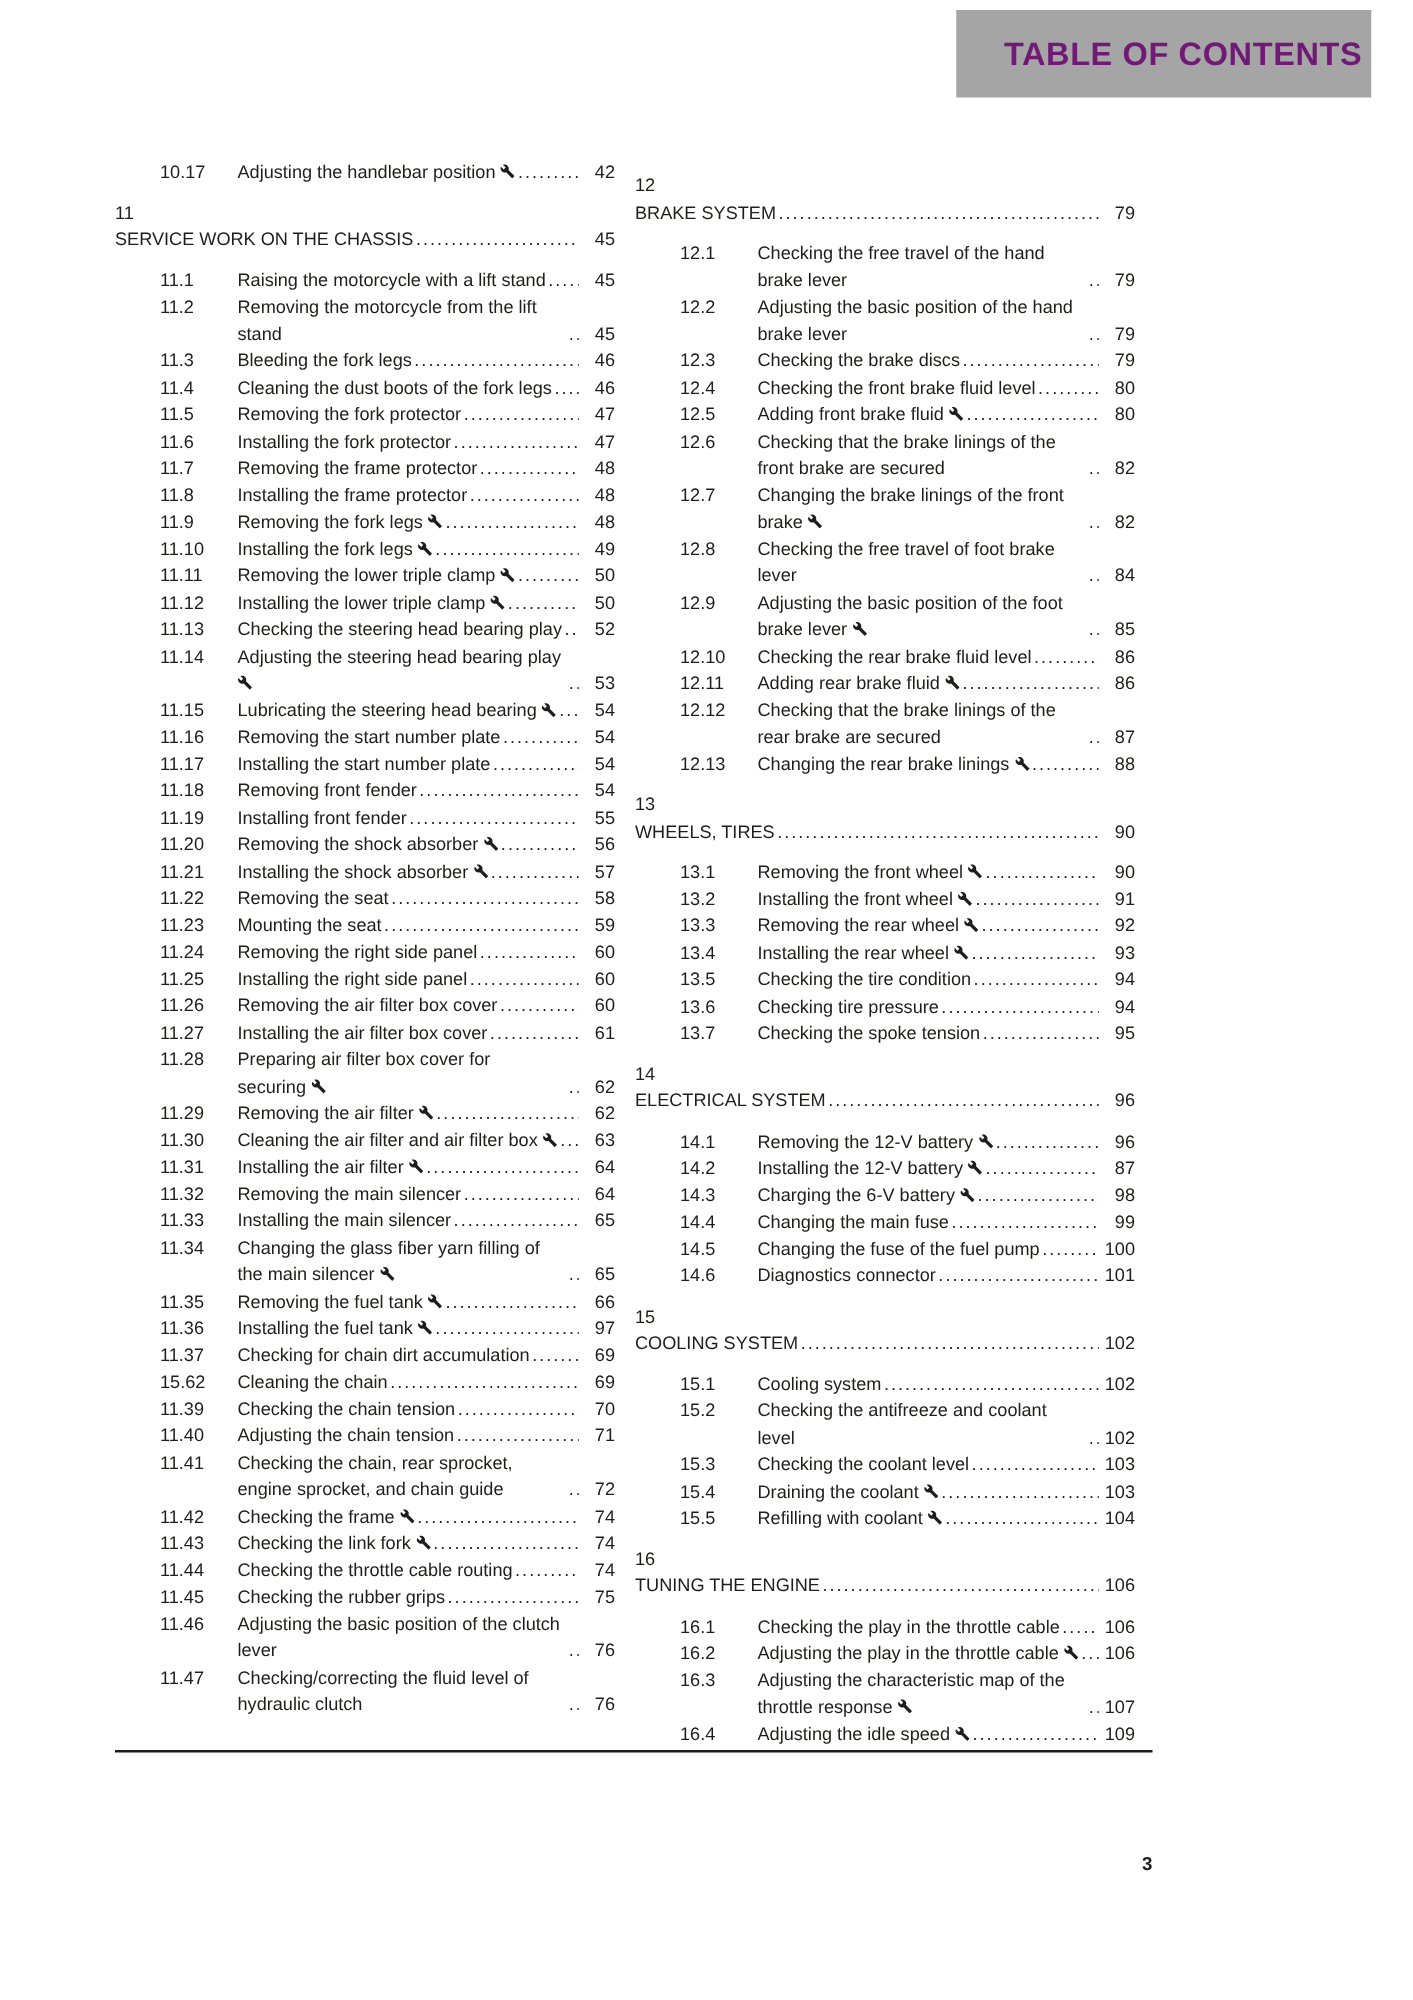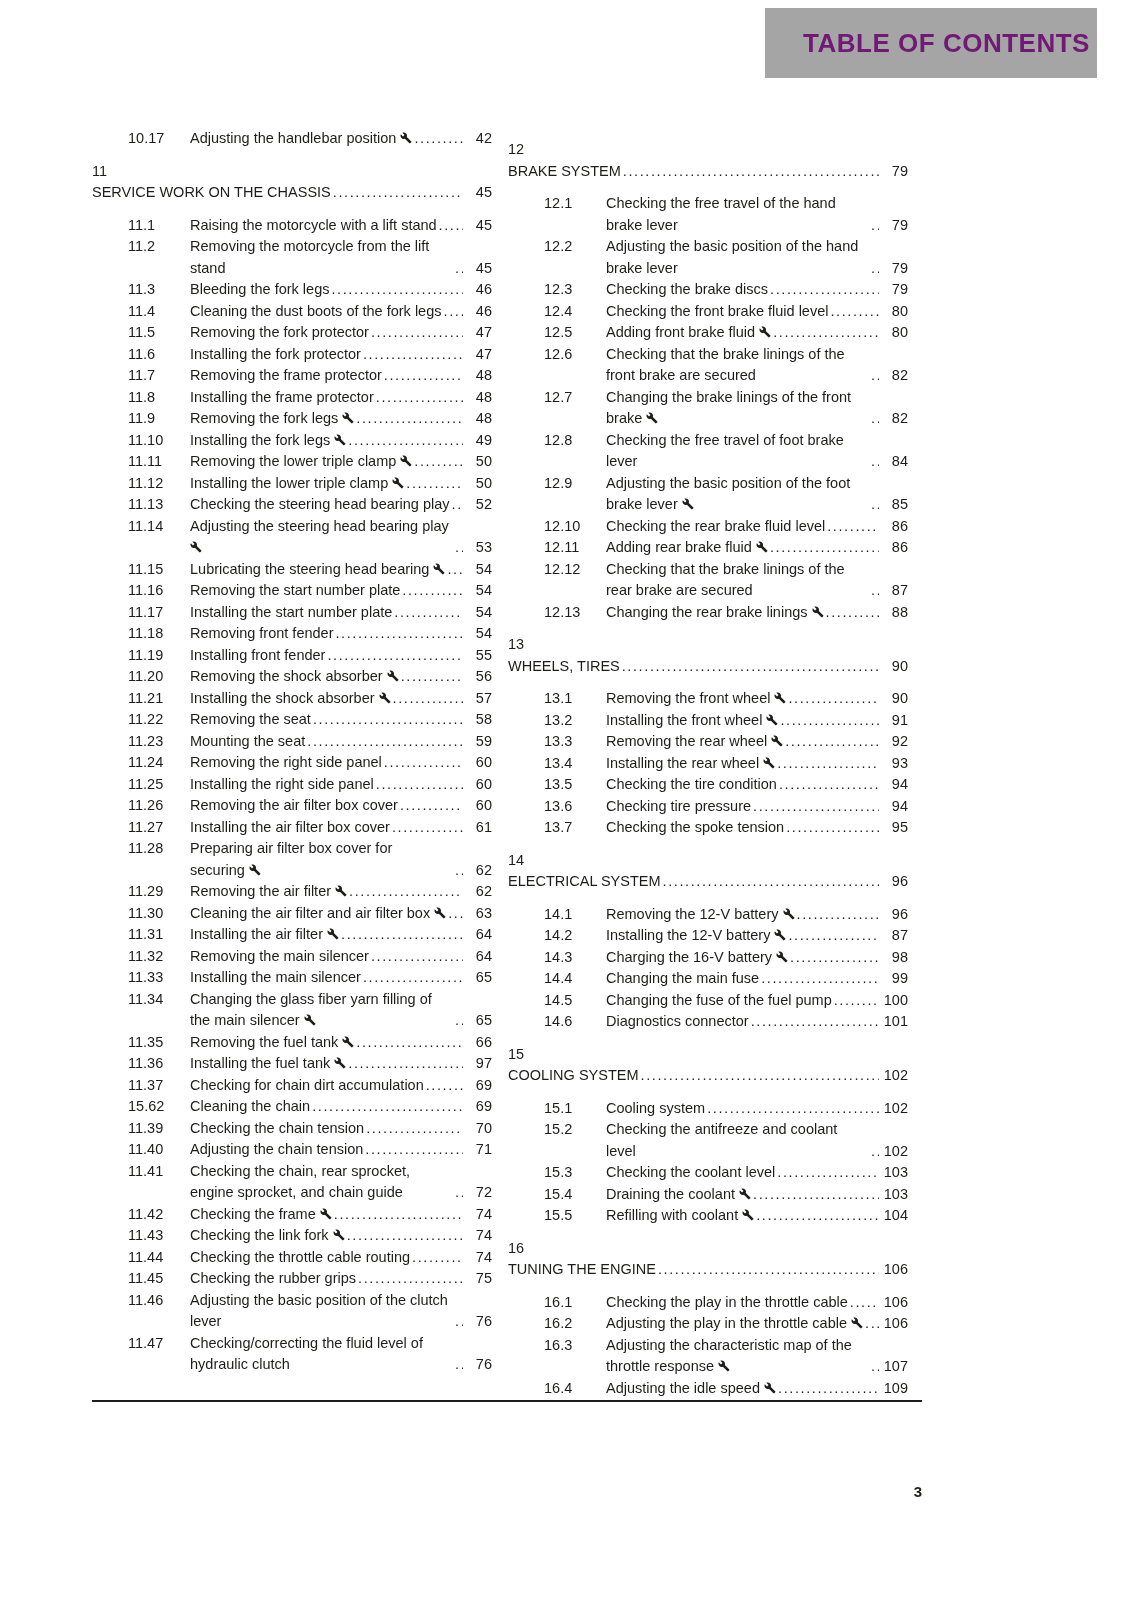--- a/index.html
+++ b/index.html
@@ -721,21 +721,21 @@
           <span class="title"><span>Installing the 12-V battery</span>&nbsp;<svg viewBox="0 0 24 24" class="wrench">
               <path d="M22.7 19l-9.1-9.1c.9-2.3.4-5-1.5-6.9-2-2-5-2.4-7.4-1.3L9 6 6 9 1.6 4.7C.4 7.1.9 10.1 2.9 12.1c1.9 1.9 4.6 2.4 6.9 1.5l9.1 9.1c.4.4 1 .4 1.4 0l2.3-2.3c.5-.4.5-1.1.1-1.4z"></path>
             </svg></span>
           <span class="dots"></span>
           <span class="pagenum">87</span>
         </span>
       </div>
       <div class="entry section">
         <span class="num">14.3</span>
         <span class="body">
-          <span class="title"><span>Charging the 16-V battery</span>&nbsp;<svg viewBox="0 0 24 24" class="wrench">
+          <span class="title"><span>Charging the 6-V battery</span>&nbsp;<svg viewBox="0 0 24 24" class="wrench">
               <path d="M22.7 19l-9.1-9.1c.9-2.3.4-5-1.5-6.9-2-2-5-2.4-7.4-1.3L9 6 6 9 1.6 4.7C.4 7.1.9 10.1 2.9 12.1c1.9 1.9 4.6 2.4 6.9 1.5l9.1 9.1c.4.4 1 .4 1.4 0l2.3-2.3c.5-.4.5-1.1.1-1.4z"></path>
             </svg></span>
           <span class="dots"></span>
           <span class="pagenum">98</span>
         </span>
       </div>
       <div class="entry section">
         <span class="num">14.4</span>
         <span class="body">
           <span class="title"><span>Changing the main fuse</span></span>

